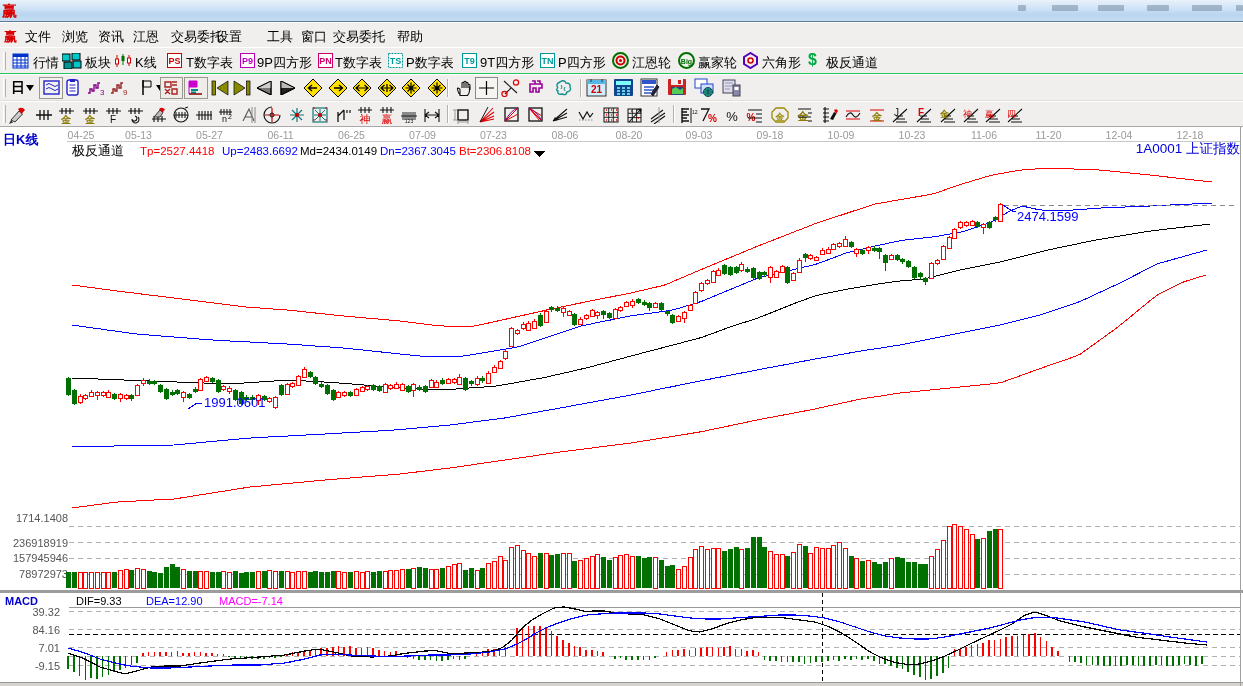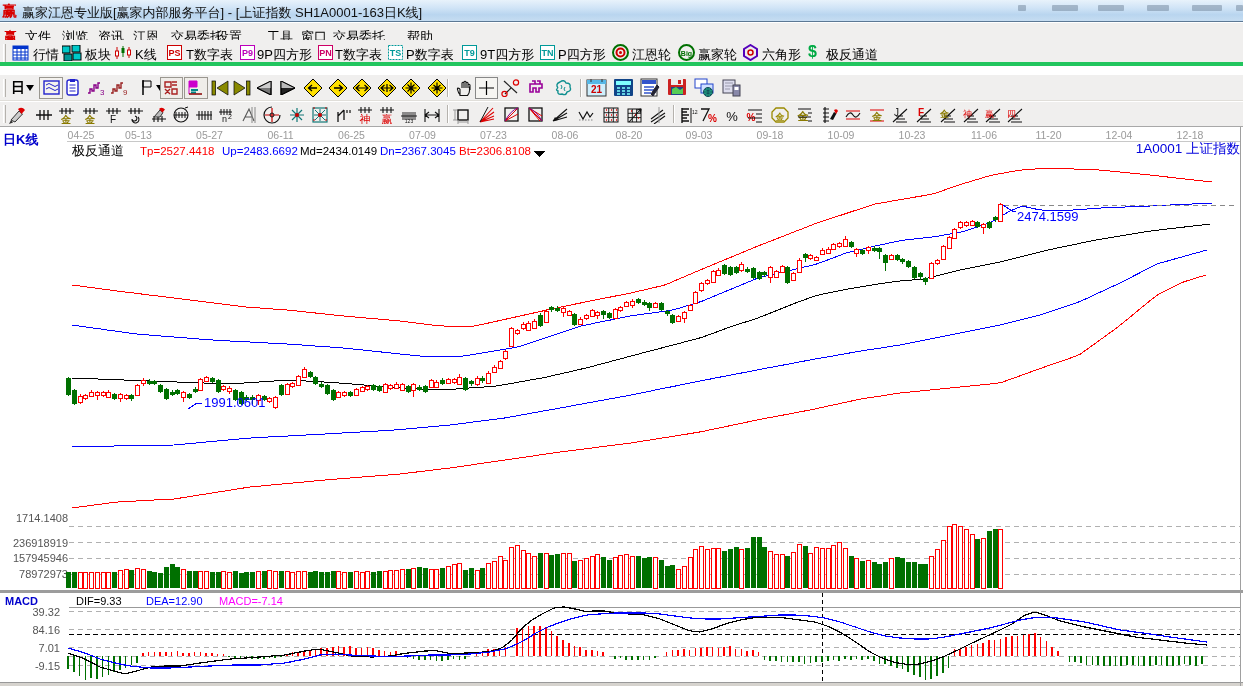--- a/index.html
+++ b/index.html
@@ -10,42 +10,41 @@
 .menu-it{position:absolute;top:5px;font-size:13px;color:#000}
 .row{position:absolute;left:0;width:1243px;background:#f0efee}
 .it{position:absolute;font-size:13px;color:#000;white-space:nowrap}
 .grip{position:absolute;left:3px;width:3px;border-left:1px solid #fff;border-right:1px solid #b5b2ad}
 .sep{position:absolute;width:2px;border-left:1px solid #b5b2ad;border-right:1px solid #fff}
 svg{display:block}
 </style></head><body>
 
 <div class="titlebar">
 <div class="title-ico">赢</div>
-<div class="title-txt">赢家江恩专业版[赢家内部服务平台] - [上证指数  SH1A0001-163日K线]</div>
 <div class="tbtn" style="left:1018px;width:8px"></div>
 <div class="tbtn" style="left:1052px;width:26px"></div>
 <div class="tbtn" style="left:1098px;width:26px"></div>
 <div class="tbtn" style="left:1147px;width:22px"></div>
 <div class="tbtn" style="left:1192px;width:30px"></div>
 <div class="tbtn" style="left:1236px;width:7px"></div>
 </div>
 <div class="menubar">
 <div class="menu-it" style="left:4px;color:#d80000;font-weight:bold">赢</div>
 <div class="menu-it" style="left:25px">文件</div>
 <div class="menu-it" style="left:62px">浏览</div>
 <div class="menu-it" style="left:98px">资讯</div>
 <div class="menu-it" style="left:133px">江恩</div>
 <div class="menu-it" style="left:171px">交易委托</div>
 <div class="menu-it" style="left:216px">设置</div>
 <div class="menu-it" style="left:267px">工具</div>
 <div class="menu-it" style="left:301px">窗口</div>
 <div class="menu-it" style="left:333px">交易委托</div>
-<div class="menu-it" style="left:407px">帮助</div>
+<div class="menu-it" style="left:397px">帮助</div>
 </div>
-<div class="row" style="top:40px;height:26px;border-bottom:4px solid #22c55e">
+<div class="row" style="top:48px;height:26px;border-bottom:1px solid #22c55e">
 <div class="grip" style="top:4px;height:18px"></div>
 <svg class="it" style="left:12px;top:5px" width="17" height="16" viewBox="0 0 17 16">
       <rect x="1" y="1" width="15" height="14" fill="#fff" stroke="#0033cc"></rect>
       <rect x="1" y="1" width="15" height="3" fill="#0033cc"></rect>
       <path d="M1,7h15M1,10h15M1,13h15M5,4v11M9,4v11M13,4v11" stroke="#0033cc" stroke-width="1" fill="none"></path>
     </svg>
 <div class="it" style="left:33px;top:6px">行情</div>
 <svg class="it" style="left:62px;top:5px" width="20" height="16" viewBox="0 0 20 16">
       <rect x="0" y="1" width="8" height="7" fill="#00c8c8" stroke="#000"></rect>
       <rect x="10" y="0" width="8" height="7" fill="#00c8c8" stroke="#000"></rect>

